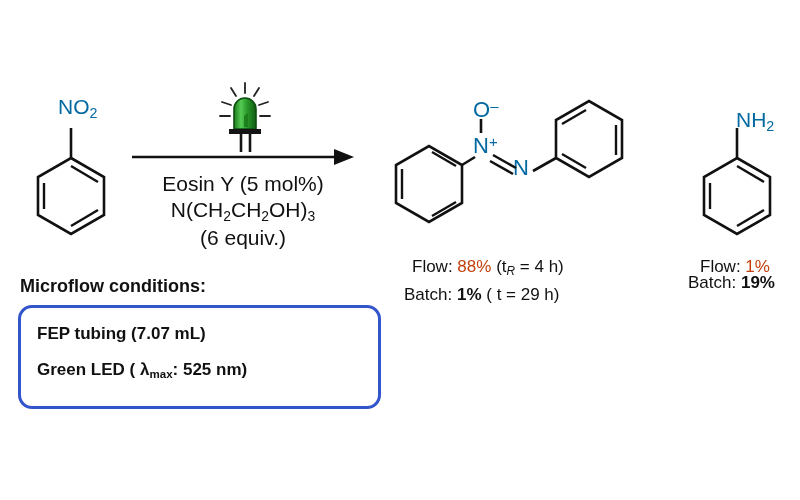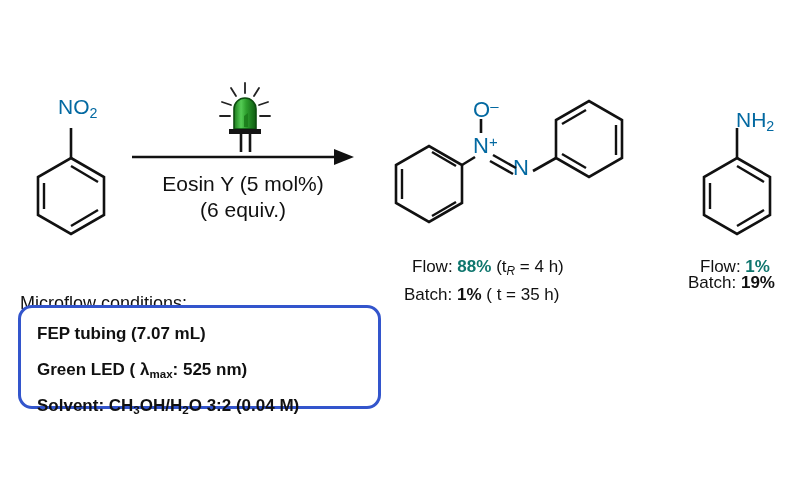--- a/index.html
+++ b/index.html
@@ -34,21 +34,21 @@
     white-space: nowrap;
     color: #111;
   }
   .reagent-line sub { font-size: 0.66em; vertical-align: -0.28em; }
 
   .yield-line {
     font-size: 17px;
     white-space: nowrap;
     color: #111;
   }
-  .yield-line .val-blue { color: #0f766e; font-weight: bold; }
+  .yield-line .val-blue { color: #c2410c; font-weight: normal; }
   .yield-line .val-black { color: #111; font-weight: bold; }
   .yield-line i { font-style: italic; }
   .yield-line sub { font-size: 0.7em; vertical-align: -0.25em; }
 
   .cond-title {
     font-size: 18px;
     color: #111;
     white-space: nowrap;
   }
 
@@ -117,20 +117,21 @@
     <line x1="38" y1="52" x2="38" y2="70" stroke="#141414" stroke-width="2.6"></line>
   </svg>
 
   <svg class="abs" style="left:130px; top:146px;" width="225" height="24">
     <line x1="2" y1="11" x2="205" y2="11" stroke="#111" stroke-width="2.6"></line>
     <polygon points="204,3 224,11 204,19" fill="#111"></polygon>
   </svg>
 
   <div class="abs" style="left:127px; top:172px; width:232px;">
     <div class="reagent-line">Eosin Y (5 mol%)</div>
+    <div class="reagent-line" style="margin-top:2px;">N(CH<sub>2</sub>CH<sub>2</sub>OH)<sub>3</sub></div>
     <div class="reagent-line" style="margin-top:2px;">(6 equiv.)</div>
   </div>
 
   <div class="abs formula-label" style="left:473px; top:97px; font-size:22px;">O<sup>–</sup></div>
 
   <div class="abs formula-label" style="left:473px; top:133px; font-size:22px;">N<sup>+</sup></div>
 
   <div class="abs formula-label" style="left:513px; top:155px; font-size:22px;">N</div>
 
   <svg class="abs" style="left:370px; top:85px;" width="280" height="170">
@@ -156,21 +157,21 @@
   </svg>
 
   <div class="abs yield-line" style="left:412px; top:257px;">
     <span>Flow:</span>
     <span class="val-blue">88%</span>
     <span>(t<sub><i>R</i></sub> = 4 h)</span>
   </div>
   <div class="abs yield-line" style="left:404px; top:285px;">
     <span>Batch:</span>
     <span class="val-black">1%</span>
-    <span>( t = 35 h)</span>
+    <span>( t = 29 h)</span>
   </div>
 
   <div class="abs formula-label" style="left:722px; top:108px;margin-left:14px;">NH<sub>2</sub></div>
 
   <svg class="abs" style="left:695px; top:120px;" width="100" height="125">
     <line x1="42" y1="38" x2="42" y2="8" stroke="#111" stroke-width="2.6"></line>
     <polygon points="42,38 75,57 75,95 42,114 9,95 9,57" fill="none" stroke="#111" stroke-width="2.6" stroke-linejoin="miter"></polygon>
     <line x1="15" y1="63" x2="15" y2="89" stroke="#111" stroke-width="2.4"></line>
     <line x1="42" y1="46" x2="69" y2="62" stroke="#111" stroke-width="2.4"></line>
     <line x1="42" y1="106" x2="69" y2="90" stroke="#111" stroke-width="2.4"></line>
@@ -178,21 +179,20 @@
 
   <div class="abs yield-line" style="left:700px; top:257px;">
     <span>Flow:</span>
     <span class="val-blue">1%</span>
   </div>
   <div class="abs yield-line" style="left:688px; top:273px;">
     <span>Batch:</span>
     <span class="val-black">19%</span>
   </div>
 
-  <div class="abs cond-title" style="left:20px; top:293px;">Microflow conditions:</div>
+  <div class="abs cond-title" style="left:20px; top:276px;font-weight:bold;">Microflow conditions:</div>
 
   <div class="abs cond-box" style="left:18px; top:305px; width:363px; height:104px;">
     <div class="cond-item" style="margin:16px 0 0 16px;">FEP tubing (7.07 mL)</div>
     <div class="cond-item" style="margin:16px 0 0 16px;">Green LED ( <span class="lam">λ</span><sub>max</sub>: 525 nm)</div>
-    <div class="cond-item" style="margin:16px 0 0 16px;">Solvent: CH<sub>3</sub>OH/H<sub>2</sub>O 3:2 (0.04 M)</div>
   </div>
 
 </div>
 
 </body></html>

